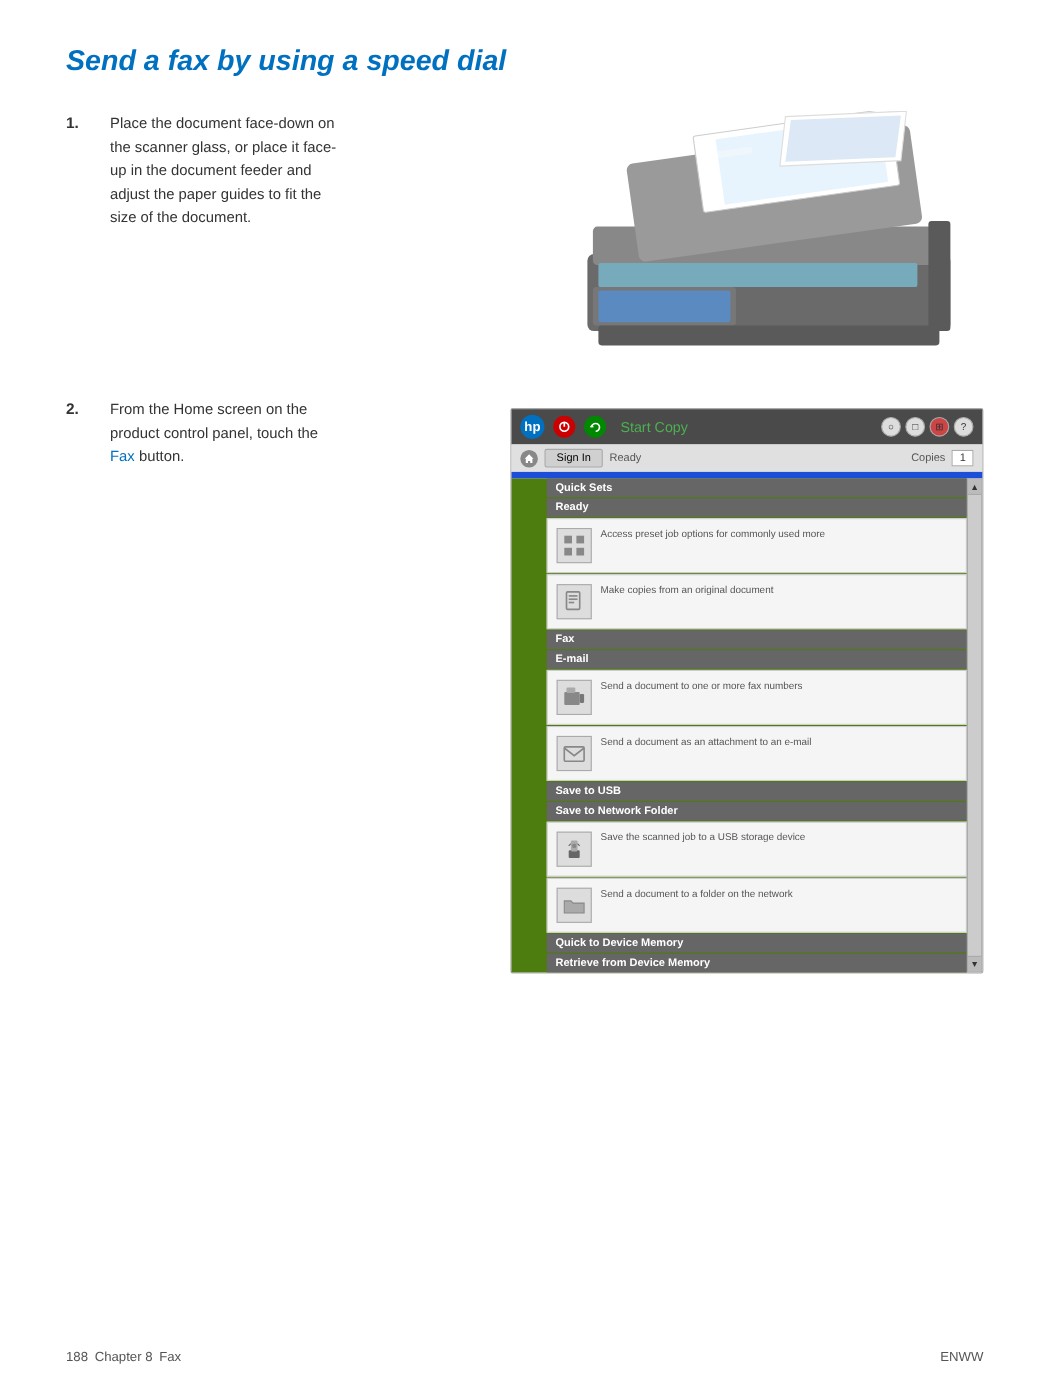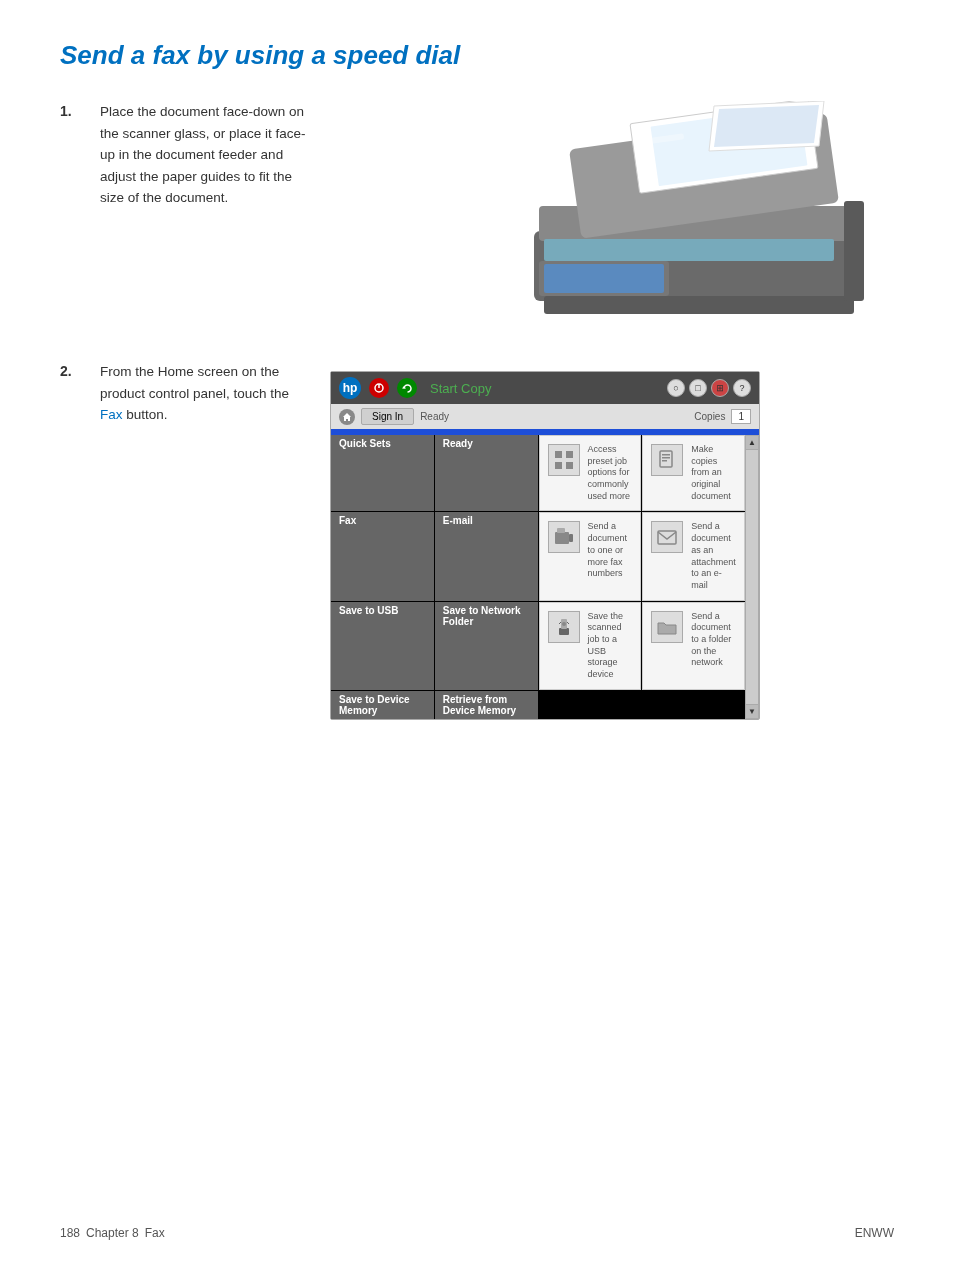--- a/index.html
+++ b/index.html
@@ -228,41 +228,42 @@
       padding: 2px 8px;
     }
 
     .cp-grid-wrapper {
       display: flex;
     }
 
     .cp-grid-main {
       flex: 1;
       display: grid;
-      grid-template-columns: 1fr 1fr 1fr 1fr;
-      background: #000000;
+      grid-template-columns: 1fr;
+      background: #4d7c0f;
       gap: 1px;
+      padding-left: 32px;
     }
 
     
     .step2-layout {
       display: flex;
       gap: 20px;
       margin-bottom: 30px;
     }
 
     .step2-left {
       flex: 0 0 250px;
     }
 
     .step2-right {
       flex: 1;
       display: flex;
       align-items: flex-start;
-      justify-content: flex-start;
+      justify-content: flex-end;
     }
 
     
     .page-footer {
       position: absolute;
       bottom: 30px;
       left: 0;
       right: 0;
       display: flex;
       align-items: center;
@@ -476,21 +477,21 @@
               <div class="cp-cell-icon" style="background:#ddd;">
                 <svg width="22" height="22" viewBox="0 0 22 22">
                   <path d="M2,7 L2,18 L20,18 L20,9 L10,9 L8,7 Z" fill="#aaa" stroke="#888" stroke-width="1"></path>
                 </svg>
               </div>
               <div class="cp-cell-content">
                 <div class="cp-cell-text">Send a document to a folder on the network</div>
               </div>
             </div>
 
-            <div class="cp-section-header-half" style="background:#666;color:white;font-size:10px;font-weight:bold;padding:3px 8px;">Save to Device Memory</div>
+            <div class="cp-section-header-half" style="background:#666;color:white;font-size:10px;font-weight:bold;padding:3px 8px;">Quick to Device Memory</div>
 
             <div class="cp-section-header-half" style="background:#666;color:white;font-size:10px;font-weight:bold;padding:3px 8px;">Retrieve from Device Memory</div>
           </div>
           <div style="display:flex;flex-direction:column;width:14px;background:#ccc;border:1px solid #aaa;">
             <div style="background:#bbb;border-bottom:1px solid #aaa;text-align:center;padding:2px 0;font-size:8px;cursor:pointer;">▲</div>
             <div style="flex:1;"></div>
             <div style="background:#bbb;border-top:1px solid #aaa;text-align:center;padding:2px 0;font-size:8px;cursor:pointer;">▼</div>
           </div>
         </div>
       </div>

